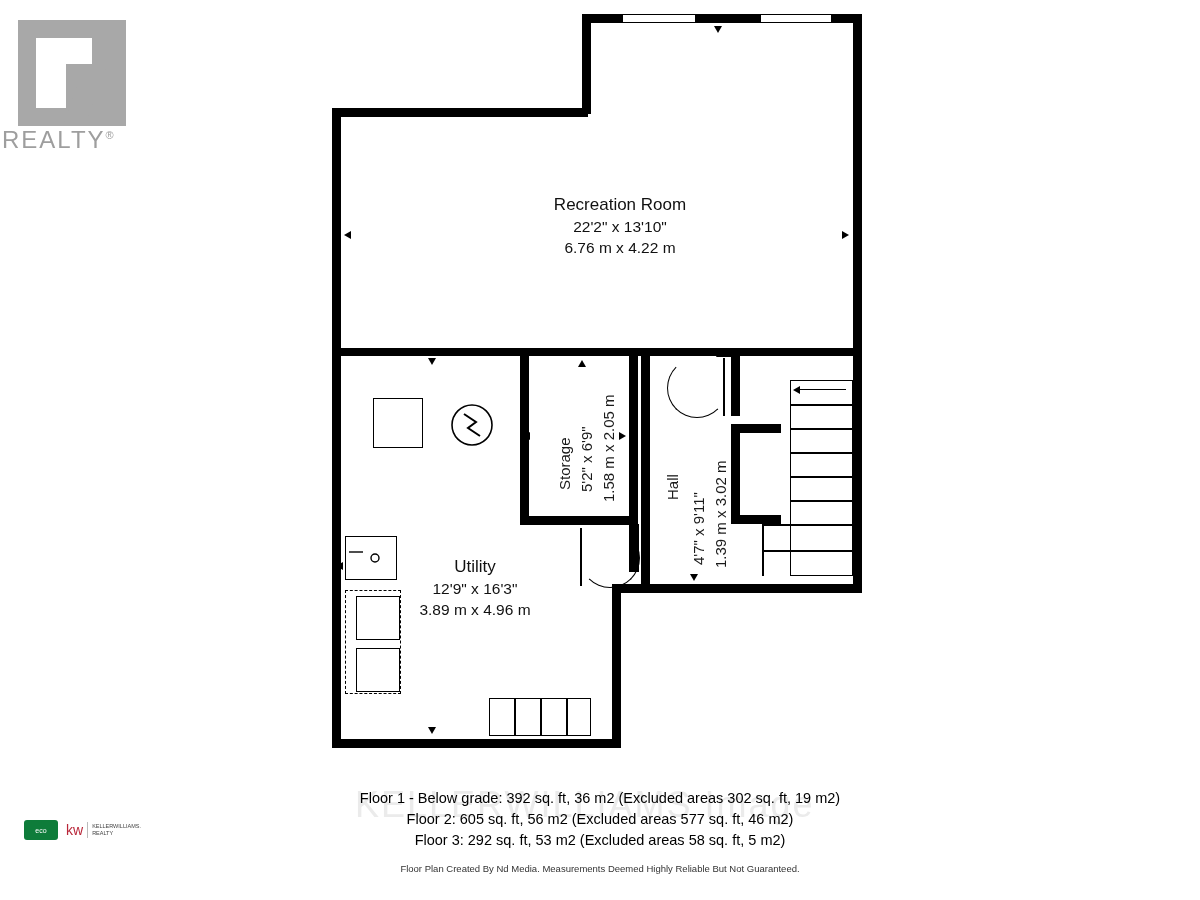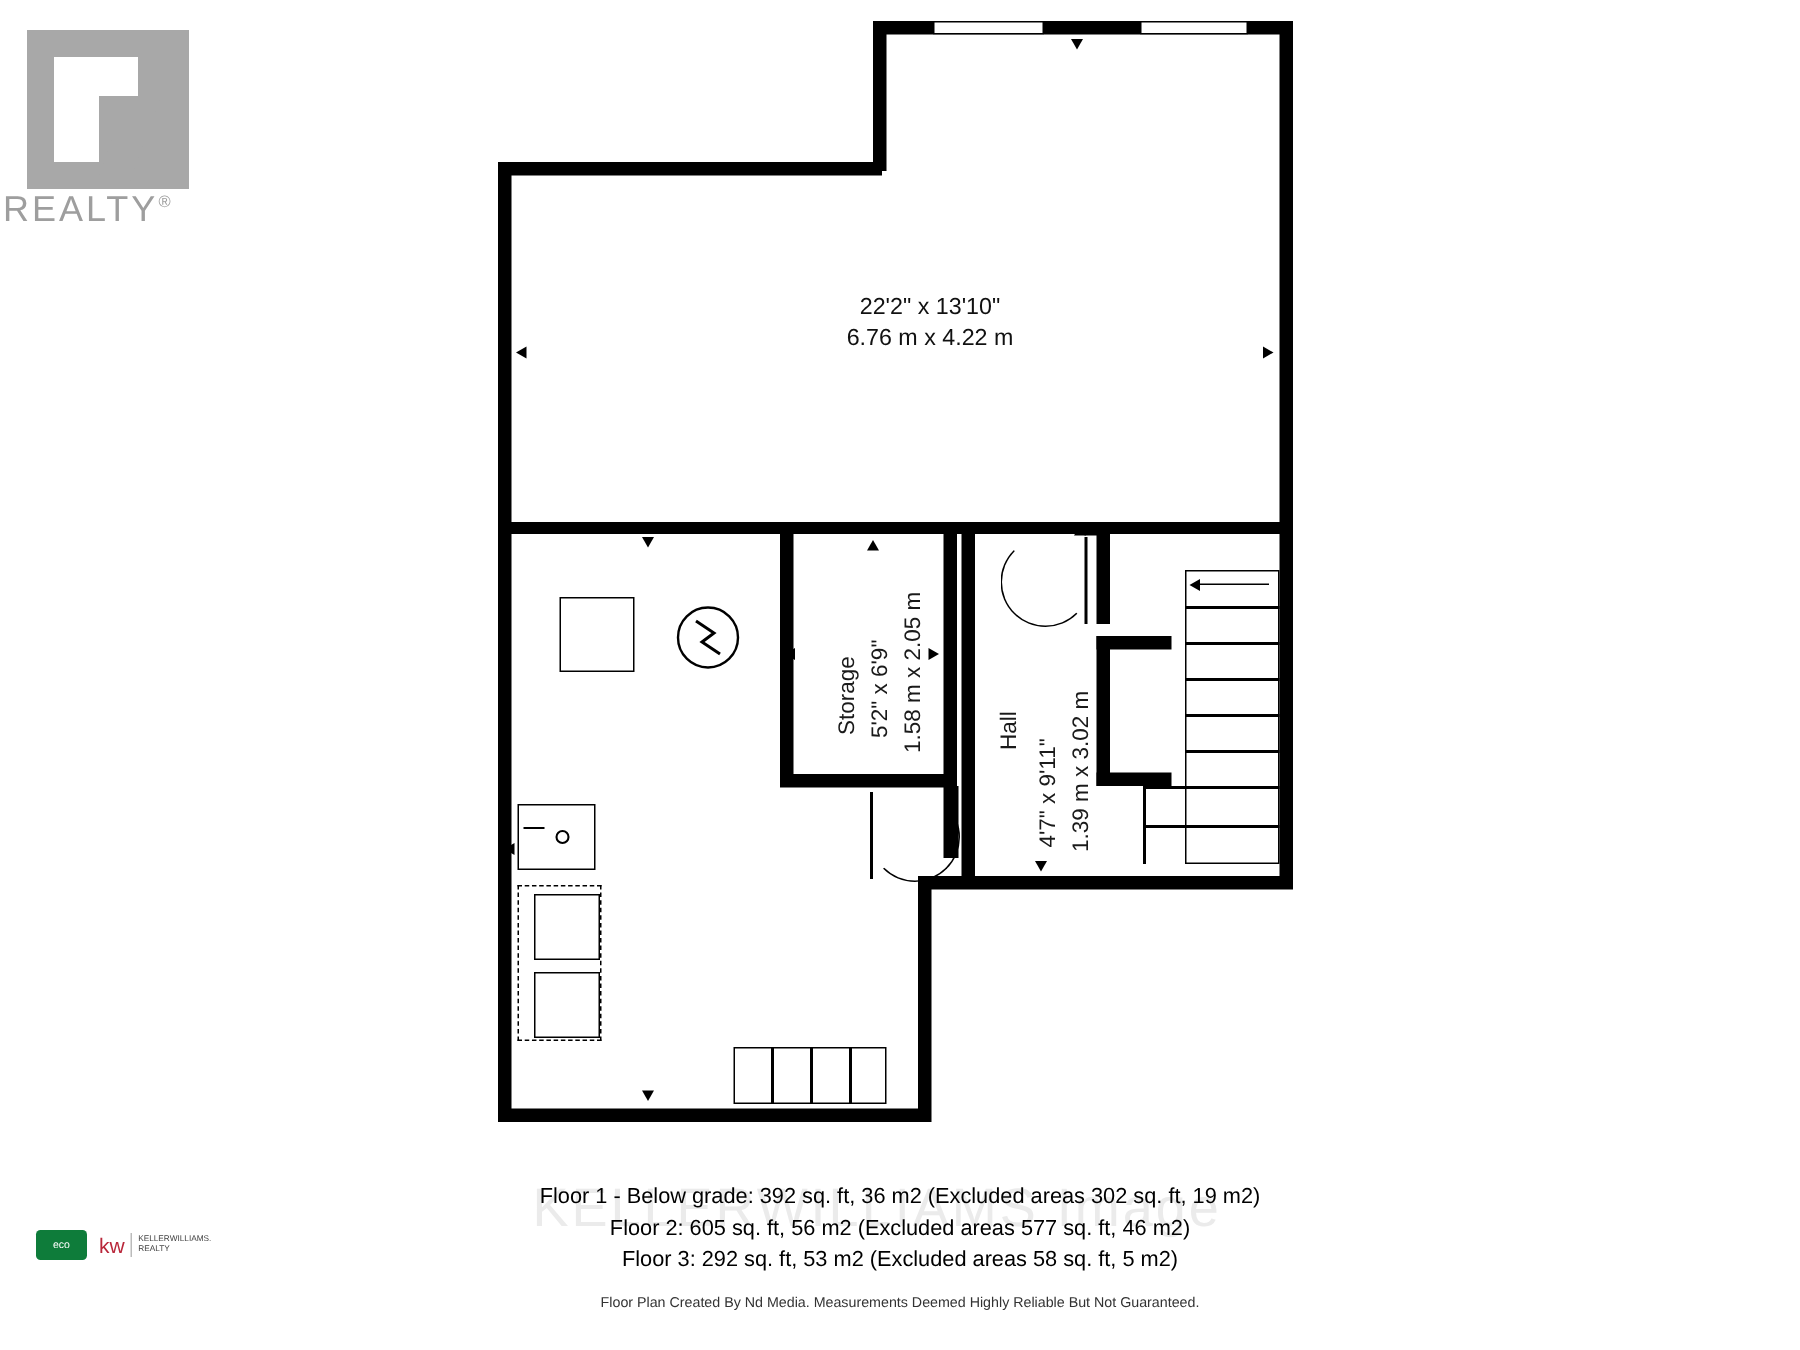--- a/index.html
+++ b/index.html
@@ -269,20 +269,21 @@
   <div class="wall" style="left:332px; top:108px; width:9px; height:247px;"></div>
 
   <div class="wall" style="left:853px; top:14px; width:9px; height:578px;"></div>
 
   <div class="wall" style="left:332px; top:348px; width:530px; height:8px;"></div>
 
   <div class="arrow arrow-l" style="left:344px; top:231px;"></div>
   <div class="arrow arrow-r" style="left:842px; top:231px;"></div>
 
   <div class="room-label" style="left:470px; top:194px; width:300px;">
+    <span class="nm">Recreation Room</span>
     <span class="d1">22'2" x 13'10"</span>
     <span class="d2">6.76 m x 4.22 m</span>
   </div>
 
   <div class="wall" style="left:332px; top:348px; width:9px; height:400px;"></div>
 
   <div class="wall" style="left:332px; top:739px; width:288px; height:9px;"></div>
 
   <div class="wall" style="left:612px; top:592px; width:9px; height:156px;"></div>
 
@@ -363,20 +364,25 @@
 
   <div class="dashed" style="left:345px; top:590px; width:56px; height:104px;"></div>
   <div class="outline" style="left:356px; top:596px; width:44px; height:44px;"></div>
   <div class="outline" style="left:356px; top:648px; width:44px; height:44px;"></div>
 
   <div class="outline" style="left:489px; top:698px; width:102px; height:38px;"></div>
   <div class="thin-line" style="left:514px; top:698px; width:1.6px; height:38px;"></div>
   <div class="thin-line" style="left:540px; top:698px; width:1.6px; height:38px;"></div>
   <div class="thin-line" style="left:566px; top:698px; width:1.6px; height:38px;"></div>
 
+  <div class="room-label" style="left:325px; top:556px; width:300px;">
+    <span class="nm">Utility</span>
+    <span class="d1">12'9" x 16'3"</span>
+    <span class="d2">3.89 m x 4.96 m</span>
+  </div>
 
 </div>
 
 <div class="footer">
   <div class="fl">Floor 1 - Below grade: 392 sq. ft, 36 m2 (Excluded areas 302 sq. ft, 19 m2)</div>
   <div class="fl">Floor 2: 605 sq. ft, 56 m2 (Excluded areas 577 sq. ft, 46 m2)</div>
   <div class="fl">Floor 3: 292 sq. ft, 53 m2 (Excluded areas 58 sq. ft, 5 m2)</div>
   <div class="disclaimer">Floor Plan Created By Nd Media. Measurements Deemed Highly Reliable But Not Guaranteed.</div>
 </div>
 

